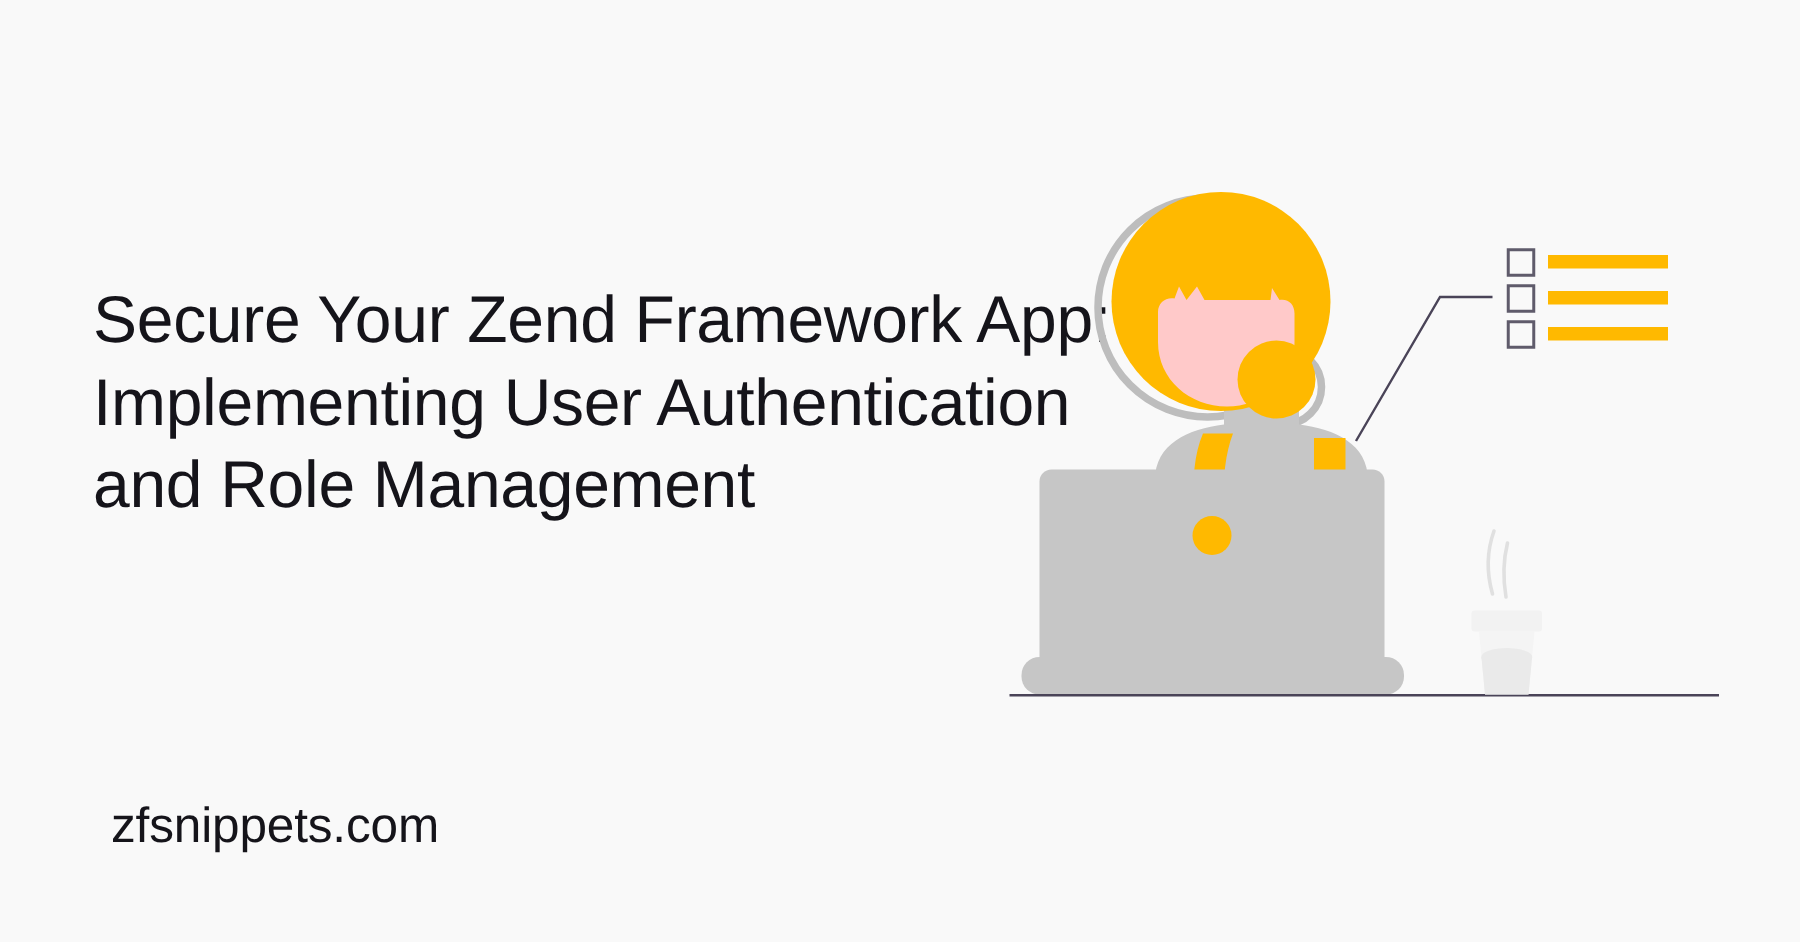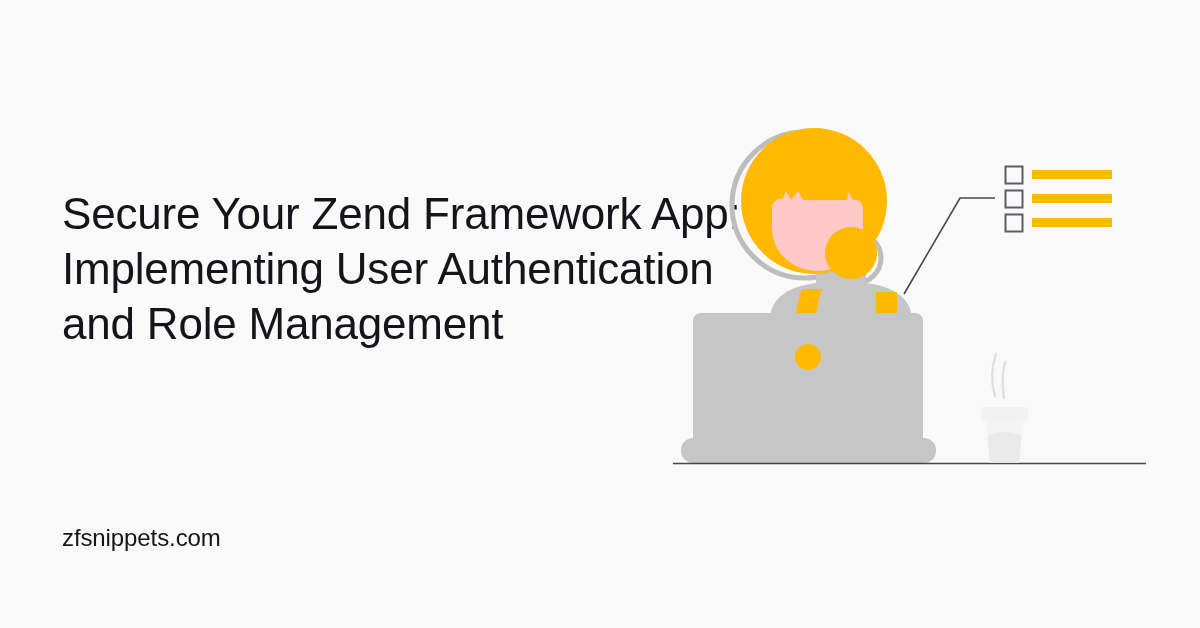--- a/index.html
+++ b/index.html
@@ -31,23 +31,23 @@
     line-height: 55px;
     font-weight: 400;
     color: #15141a;
     letter-spacing: -0.2px;
     white-space: pre-line;
   }
   .site-name {
     position: absolute;
     left: 62px;
     top: 517px;
-    margin: 0;
+    margin: 12px;
     font-family: "Liberation Sans", sans-serif;
-    font-size: 24px;
+    font-size: 33px;
     line-height: 42px;
     font-weight: 400;
     color: #15141a;
     letter-spacing: -0.1px;
   }
   .illustration {
     position: absolute;
     left: 620px;
     top: 100px;
     width: 560px;

